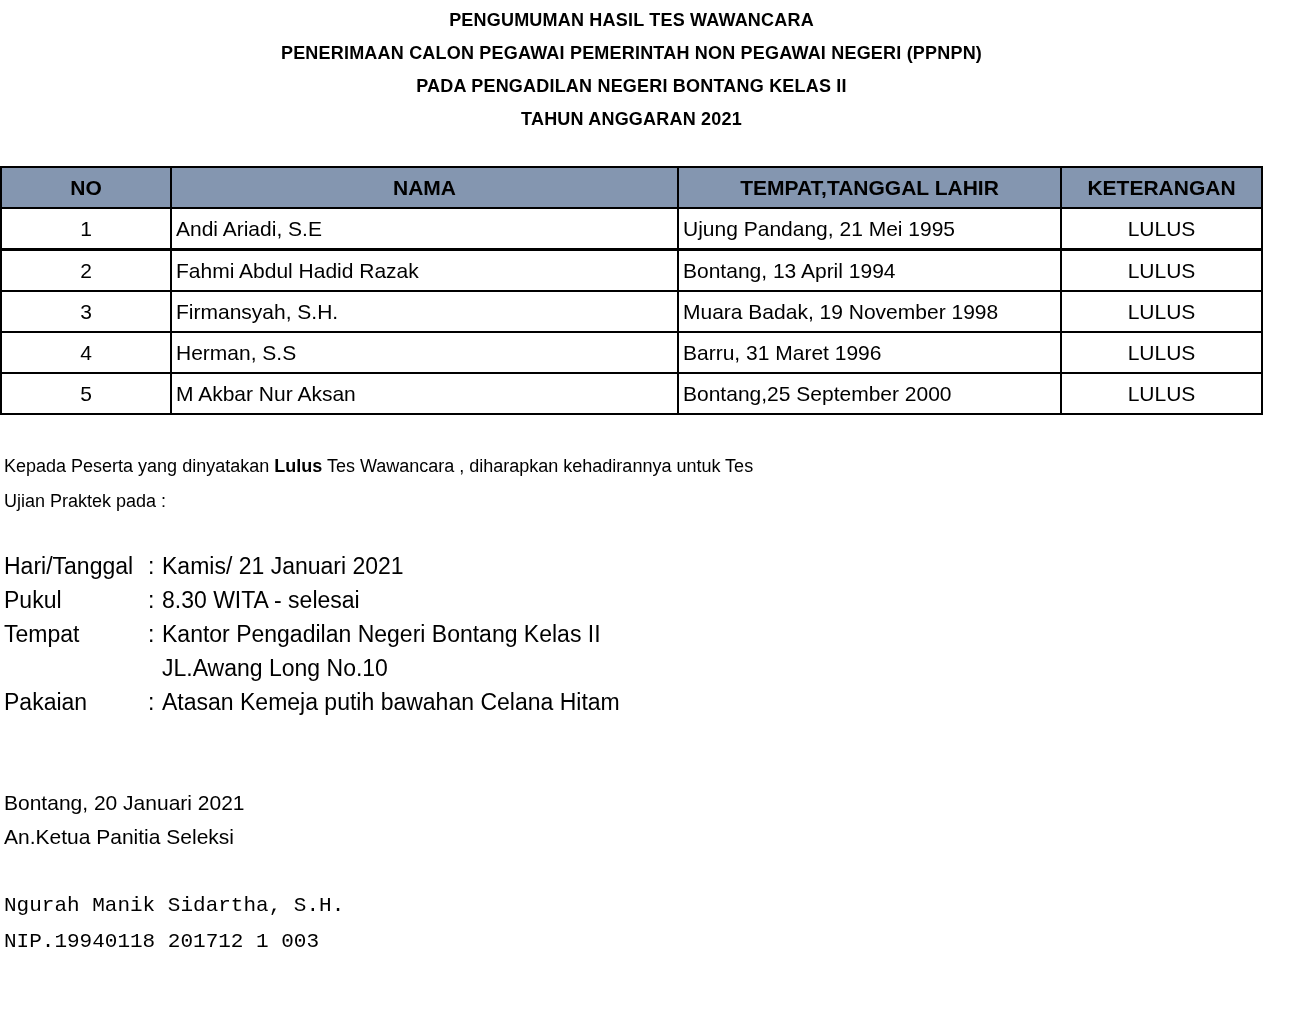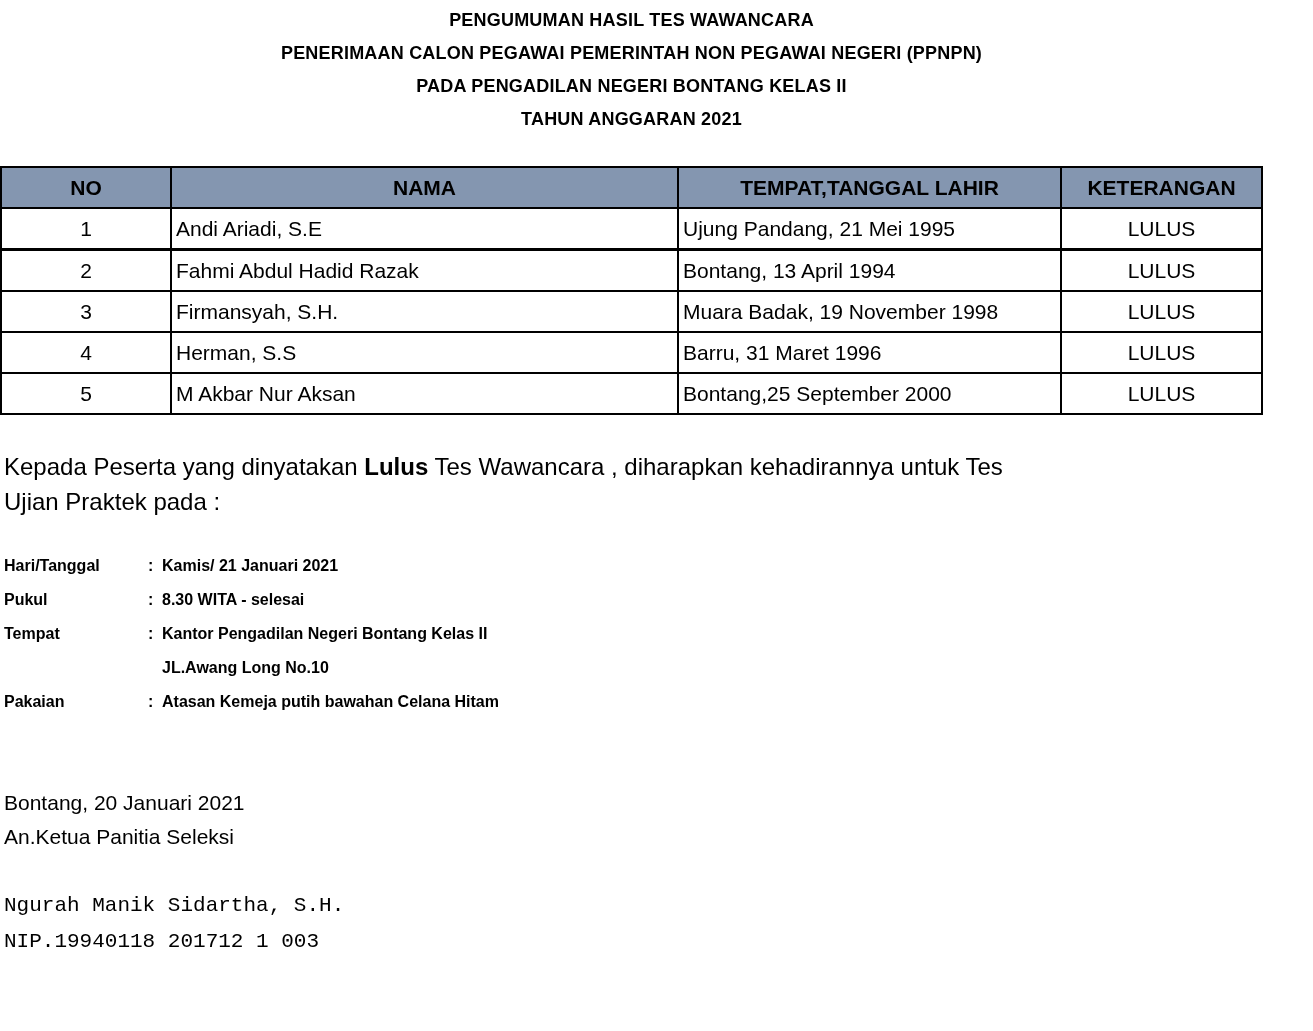--- a/index.html
+++ b/index.html
@@ -56,32 +56,31 @@
     height: 31px;
     background: #ffffff;
   }
   td.c-no, td.c-ket { text-align: center; }
   td.c-nama, td.c-ttl { text-align: left; padding-left: 5px; }
   tbody tr:first-child td { border-bottom-width: 3px; }
   
   .notice {
     margin: 34px 0 0 4px;
     line-height: 35px;
-    font-size: 24px;
+    font-size: 18px;
   }
   .notice b { font-weight: bold; }
   
   .details {
     margin: 30px 0 0 4px;
   }
   .detail-row {
     display: flex;
     line-height: 34px;
-    font-size: 16px;
-    font-weight: bold;
+    font-size: 23px;
   }
   .d-label { width: 144px; flex: 0 0 144px; }
   .d-sep   { width: 14px;  flex: 0 0 14px; }
   .d-value { white-space: pre; }
   
   .closing {
     margin: 67px 15px 0 4px;
     line-height: 34px;
   }
   .ttd {

